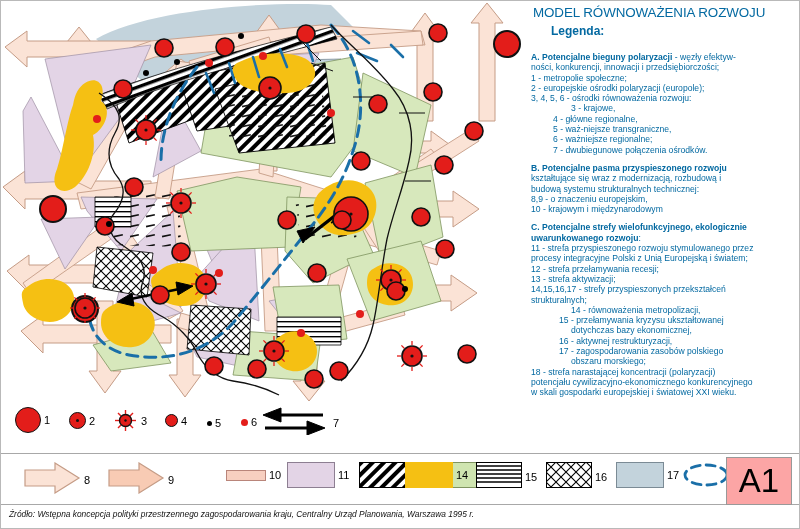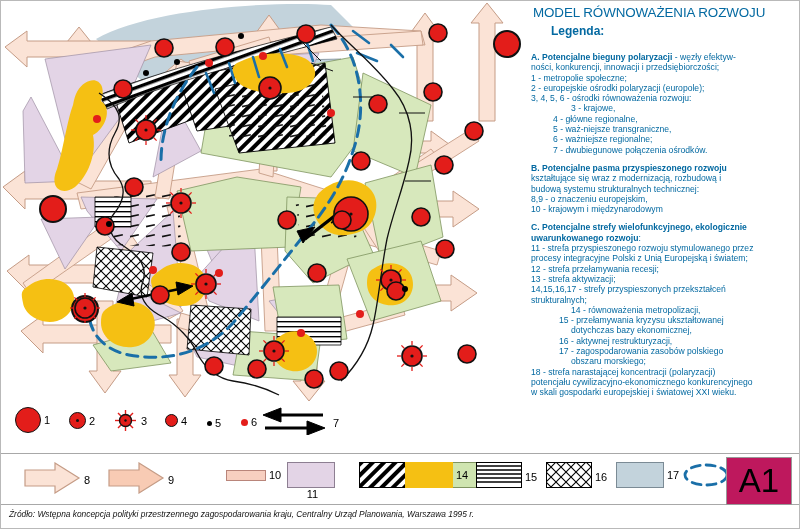--- a/index.html
+++ b/index.html
@@ -121,21 +121,21 @@
     color: #111;
     white-space: nowrap;
   }
 
   
   #a1box {
     position: absolute;
     left: 725px; top: 456px;
     width: 64px; height: 46px;
     border: 1px solid #999;
-    background: #be185d;
+    background: #fca5a5;
     display: flex; align-items: center; justify-content: center;
     font-size: 33px;
     color: #000;
   }
 </style>
 </head>
 <body>
 
 <div id="page">
 
@@ -713,21 +713,21 @@
         </svg>
       </span>
       <span class="bl-lab">9</span>
     </div>
 
     <div class="bl-item" style="left:190px; top:15px;padding-left:35px;">
       <span class="sw10"></span>
       <span class="bl-lab">10</span>
     </div>
 
-    <div class="bl-item" style="left:286px;flex-direction:column;">
+    <div class="bl-item" style="left:286px;">
       <span class="swatch sw11"></span>
       <span class="bl-lab">11</span>
     </div>
 
     <div class="bl-item" style="left:358px;">
       <span>
         <svg width="48" height="26" viewBox="0 0 48 26">
           <rect x="0.5" y="0.5" width="47" height="25" fill="url(#hatch12b)" stroke="#000" stroke-width="1"></rect>
           <defs>
             <pattern id="hatch12b" width="8" height="8" patternUnits="userSpaceOnUse" patternTransform="rotate(45)">

